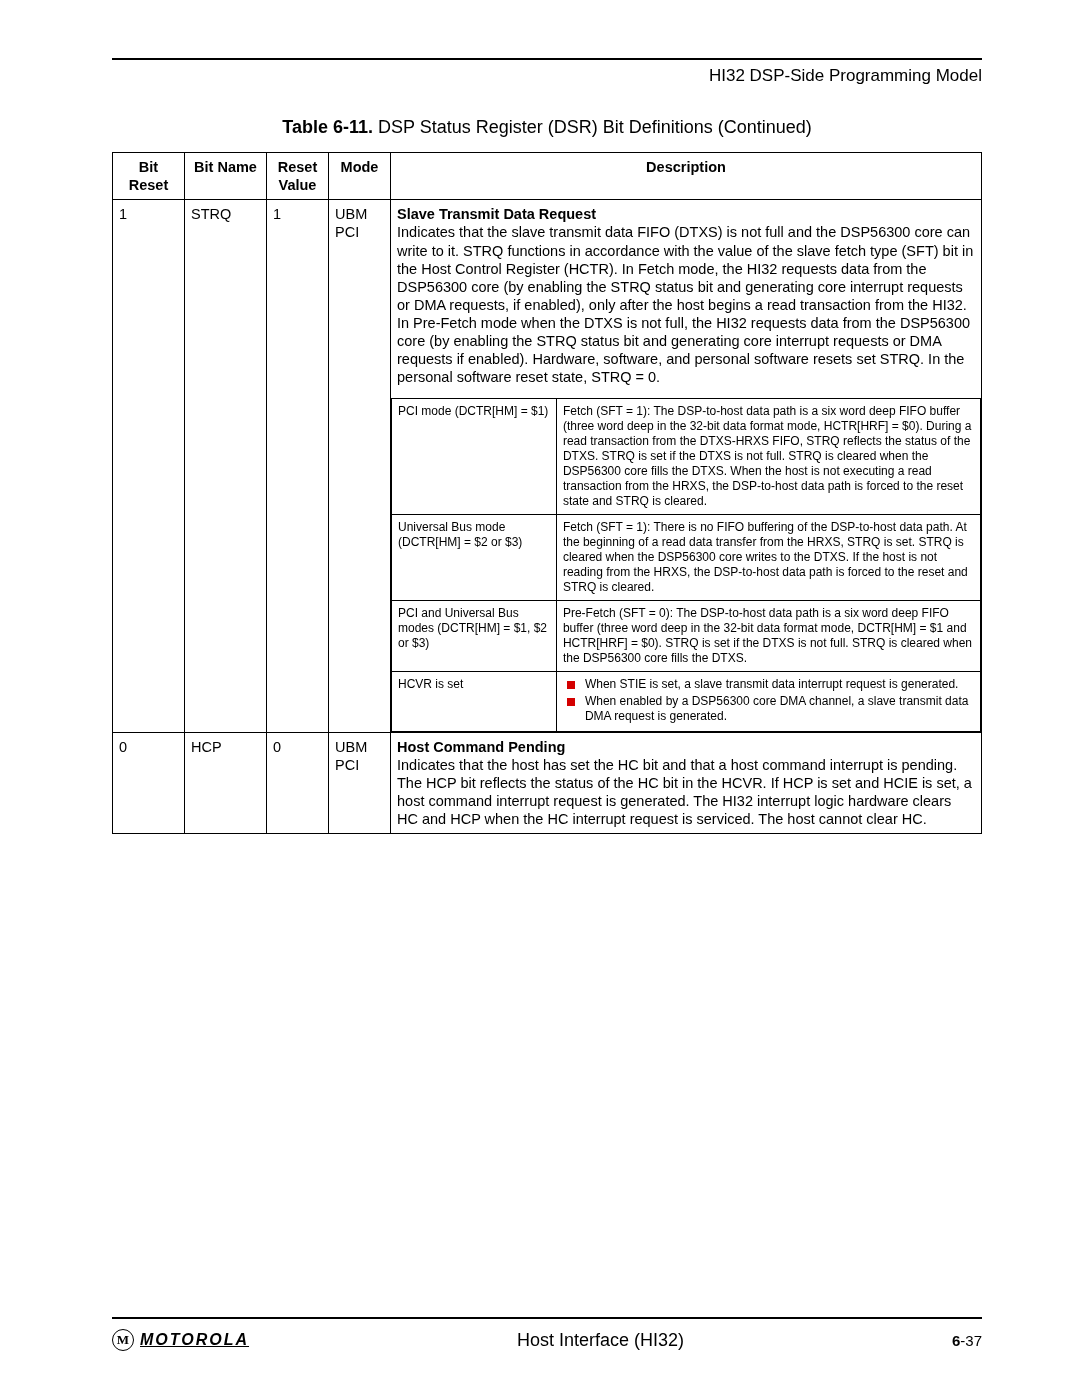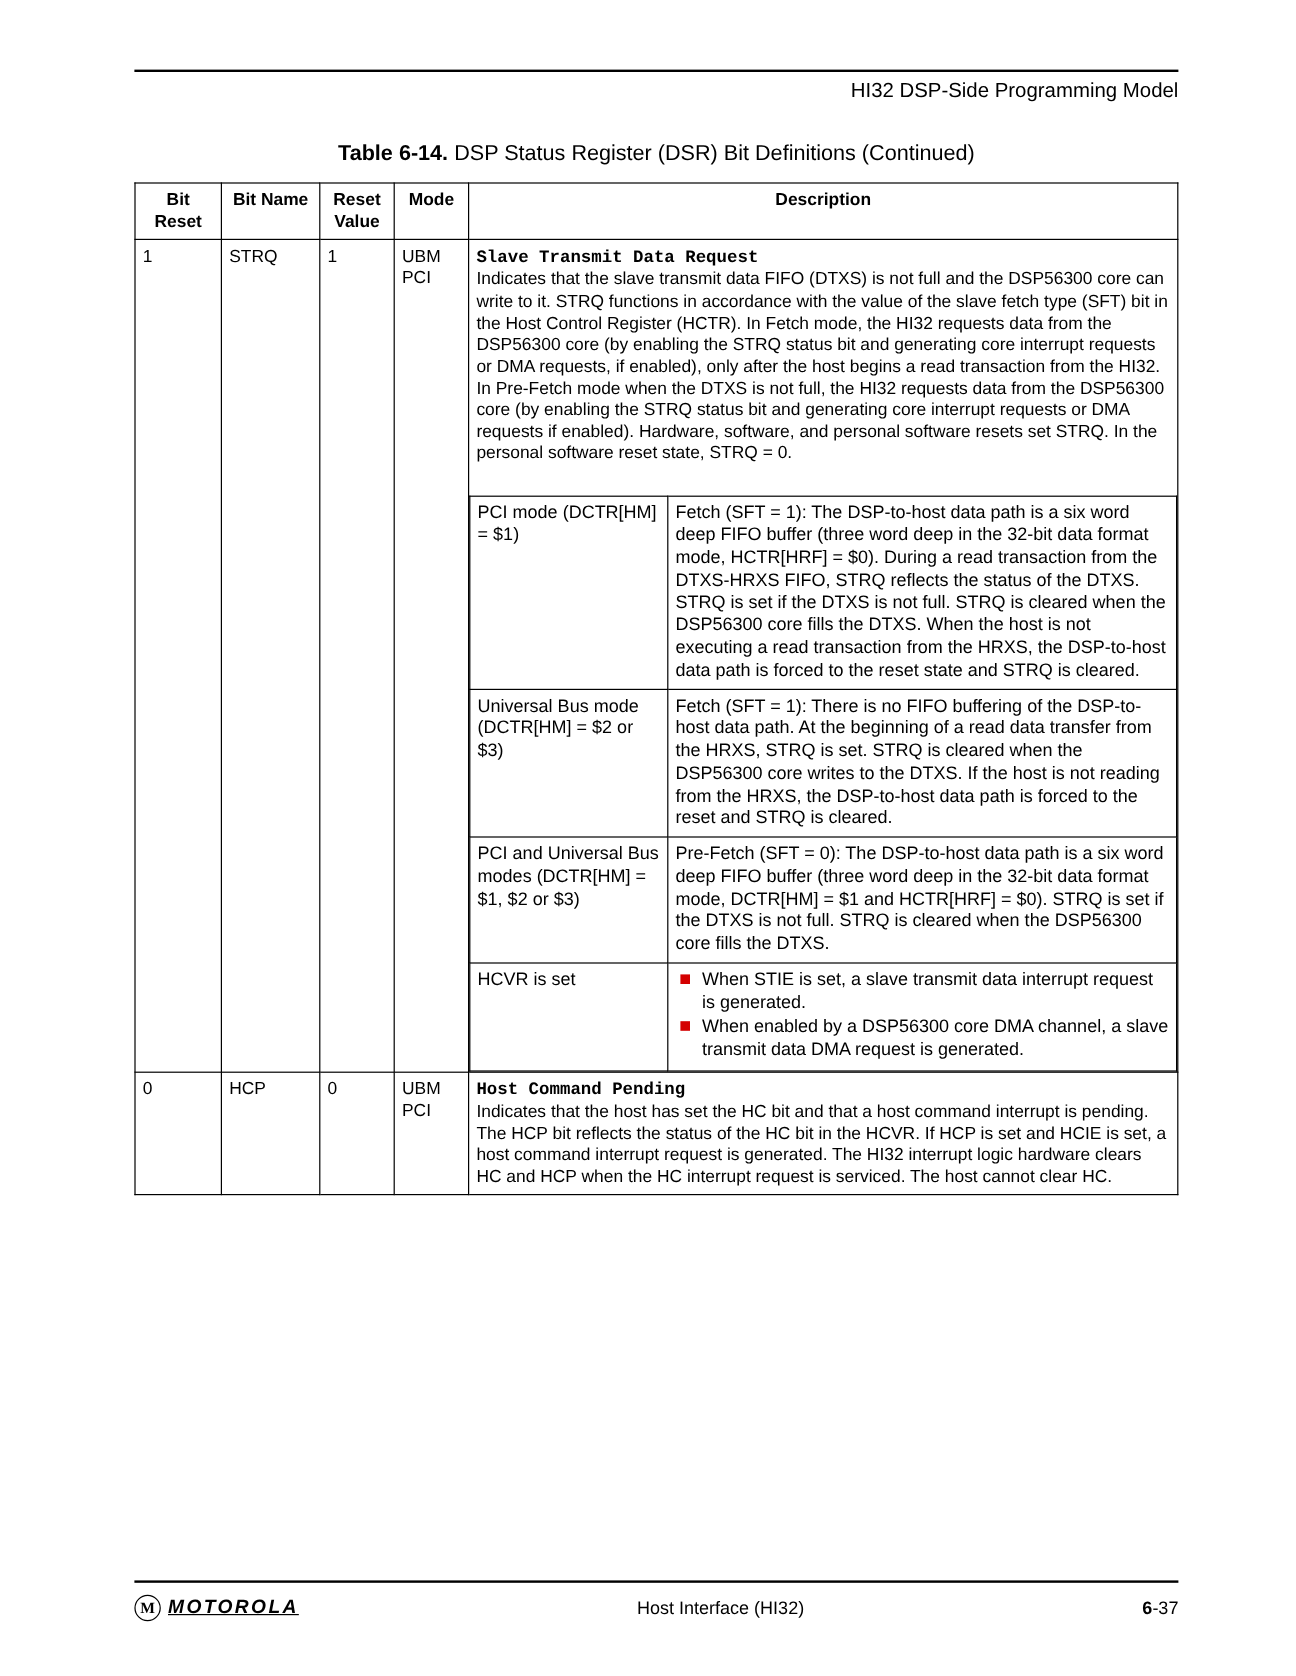--- a/index.html
+++ b/index.html
@@ -6,48 +6,48 @@
   html, body { width: 1080px; height: 1397px; background: #fff; font-family: Arial, Helvetica, sans-serif; color: #000; }
   .page { padding: 58px 98px 40px 112px; }
   .top-rule { border-top: 2px solid #000; margin-bottom: 4px; }
   .header-title { text-align: right; font-size: 17px; margin-top: 6px; margin-bottom: 31px; }
   .table-caption { text-align: center; font-size: 18px; margin-bottom: 14px; }
   .table-caption b { font-weight: bold; }
   table.main { border-collapse: collapse; width: 100%; font-size: 14.5px; line-height: 1.25; }
   table.main th, table.main td { border: 1px solid #000; padding: 5px 6px; vertical-align: top; text-align: left; }
   table.main th { font-weight: bold; text-align: center; }
   td.center { text-align: center; }
-  .desc-title { font-weight: bold; font-family: Liberation Mono, monospace; }
-  .subtable { border-collapse: collapse; width: 100%; font-size: 15px; line-height: 1.25; margin-top: 20px; }
+  .desc-title { font-weight: bold; }
+  .subtable { border-collapse: collapse; width: 100%; font-size: 12px; line-height: 1.25; margin-top: 6px; }
   .subtable td { border: 1px solid #000; padding: 5px 6px; vertical-align: top; }
   .subtable td.col-a { width: 28%; }
   .bullet-list { list-style: none; padding-left: 0; }
   .bullet-list li { position: relative; padding-left: 22px; margin-bottom: 2px; }
   .bullet-list li::before { content: ""; position: absolute; left: 4px; top: 4px; width: 8px; height: 8px; background: #d40000; }
   .footer { position: absolute; left: 112px; right: 98px; bottom: 46px; }
   .footer-rule { border-top: 2px solid #000; margin-bottom: 10px; }
   .footer-row { display: flex; align-items: center; justify-content: space-between; font-size: 15px; }
   .logo-wrap { display: flex; align-items: center; gap: 6px; }
   .logo-circle { width: 22px; height: 22px; border: 1.6px solid #000; border-radius: 50%; display: flex; align-items: center; justify-content: center; font-size: 13px; font-weight: bold; font-family: Georgia, serif; }
   .logo-text { font-family: Arial, sans-serif; font-weight: bold; letter-spacing: 2px; font-size: 16px; font-style: italic; text-decoration: underline; }
-  .footer-center { font-size: 15px; }
+  .footer-center { font-size: 18px; }
   .footer-page { font-size: 15px; }
   .footer-page b { font-weight: bold; }
   .desc-cell { padding: 0 !important; }
   .desc-inner { padding: 5px 6px; }
 </style>
 </head>
 <body>
 
 <div class="page">
   <div class="top-rule"></div>
   <div class="header-title">HI32 DSP-Side Programming Model</div>
 
   <div class="table-caption">
-    <b>Table 6-14.</b><span> DSP Status Register (DSR) Bit Definitions (Continued)</span>
+    <b>Table 6-11.</b><span> DSP Status Register (DSR) Bit Definitions (Continued)</span>
   </div>
 
   <table class="main">
     <thead>
       <tr>
         <th style="width:72px">Bit Reset</th>
         <th style="width:82px">Bit Name</th>
         <th style="width:62px">Reset Value</th>
         <th style="width:62px">Mode</th>
         <th>Description</th>

